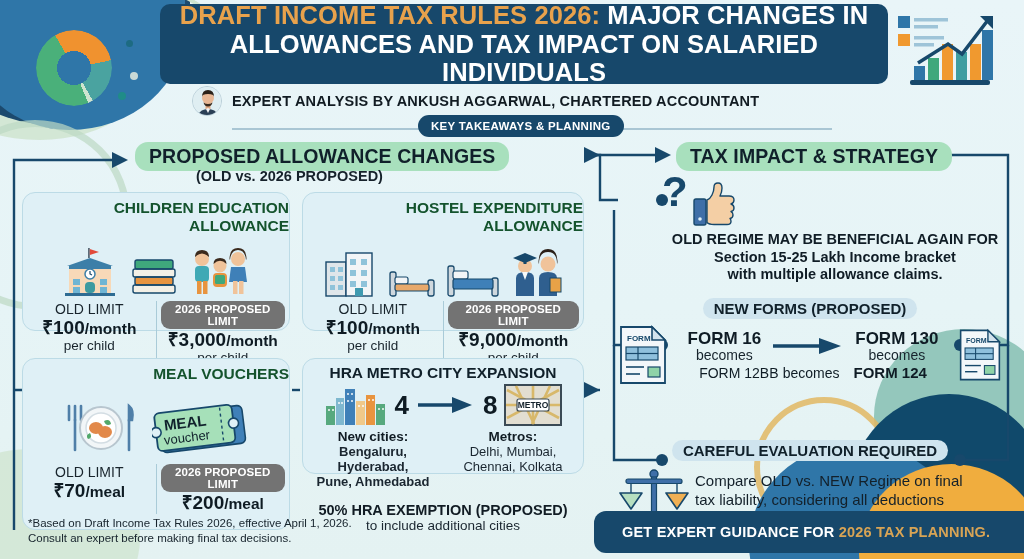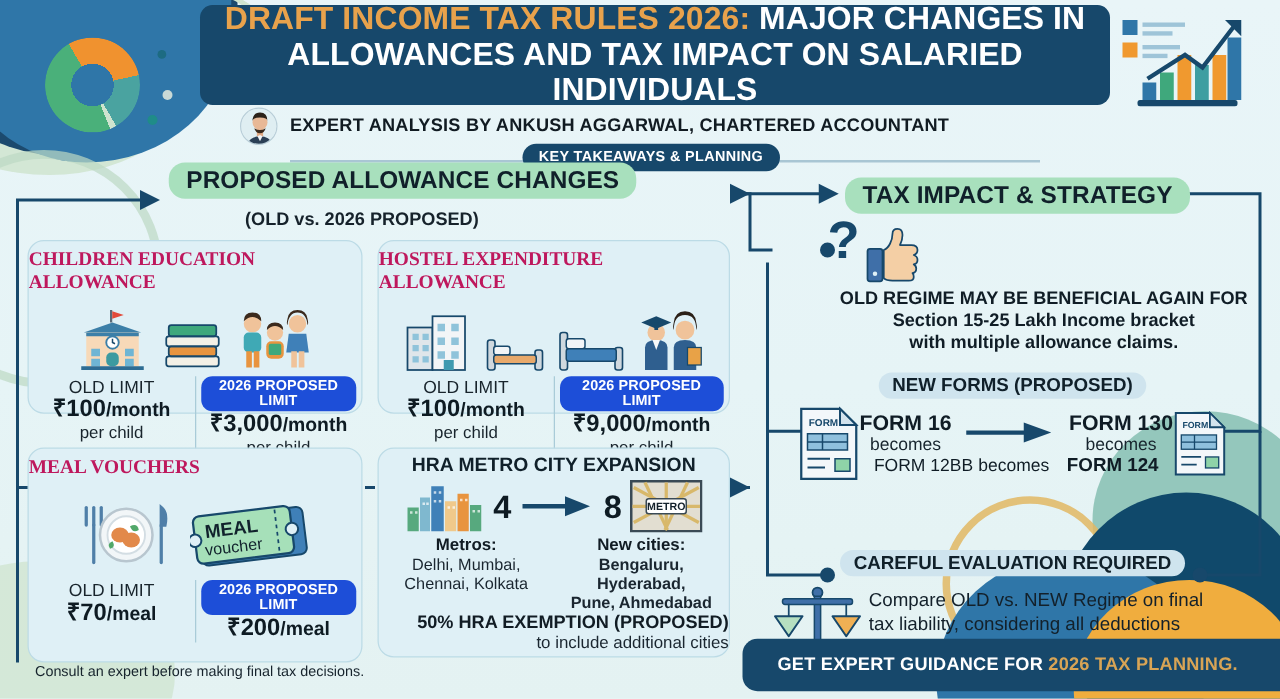--- a/index.html
+++ b/index.html
@@ -72,77 +72,77 @@
               color:#fff; font-size:11.5px; font-weight:bold; letter-spacing:.3px;
               padding:5px 13px; border-radius:11px; }
 
   
   .hdr-green { background:#a8e0bd; border-radius:13px; padding:3px 14px;
                font-size:19.5px; font-weight:bold; color:#10202a; letter-spacing:.1px;
                display:inline-block; }
   .hdr-blue { background:#cfe4ee; border-radius:11px; padding:2px 11px;
               font-size:15px; font-weight:bold; color:#10202a; display:inline-block; }
 
-  .sec-prop-hdr { position:absolute; left:135px; top:130px; }
+  .sec-prop-hdr { position:absolute; left:135px; top:142px; }
   .sec-prop-sub { position:absolute; left:196px; top:168px; font-size:14.5px;
                   font-weight:bold; color:#16222b; }
   .sec-tax-hdr { position:absolute; left:676px; top:142px; }
 
   
   .card { position:absolute; background:#dff0f6; border:1.6px solid #bcdbe6;
           border-radius:13px; }
-  .card-title { text-align:left; font-size:15.5px; font-weight:bold; color:#be185d;
-                line-height:1.15; padding-top:6px;font-family:Liberation Serif, serif; }
+  .card-title { text-align:right; font-size:15.5px; font-weight:bold; color:#14532d;
+                line-height:1.15; padding-top:6px; }
   .icon-row { display:flex; align-items:flex-end; justify-content:center; gap:10px;
               height:60px; margin-top:3px; }
   .limits { display:flex; align-items:stretch; margin-top:3px; }
   .limit-col { flex:1; text-align:center; padding:0 4px; }
   .limit-col.left { border-right:1.6px solid #a9cbd8; }
   .lbl-old { font-size:14px; color:#18242c; font-weight:normal; }
-  .badge-new { display:inline-block; background:#1d4ed8; color:#fff;
+  .badge-new { display:inline-block; background:#737373; color:#fff;
                font-size:11.5px; font-weight:bold; border-radius:9px;
                padding:2px 8px; letter-spacing:.1px; }
   .amt { font-size:19px; font-weight:bold; color:#0e1b23; margin-top:1px; line-height:1.1;}
   .amt .unit { font-size:15.5px; font-weight:bold; }
   .sub-small { font-size:13.5px; color:#18242c; line-height:1.1; }
 
   #card-cea { left:22px; top:192px; width:268px; height:139px; }
   #card-hostel { left:302px; top:192px; width:282px; height:139px; }
   #card-meal { left:22px; top:358px; width:268px; height:172px; }
-  #card-hra { left:302px; top:358px; width:282px; height:168px; }
+  #card-hra { left:302px; top:358px; width:282px; height:116px; }
 
   
   .hra-title { text-align:center; font-size:15.5px; font-weight:bold; color:#10202a;
                padding-top:5px; }
   .hra-mid { display:flex; align-items:center; justify-content:center; gap:7px; margin-top:2px;}
   .big-num { font-size:26px; font-weight:bold; color:#0e1b23; }
   .hra-cols { display:flex; margin-top:1px; }
   .hra-col { flex:1; text-align:center; }
   .hra-col b { font-size:13.5px; color:#111c24; }
   .hra-col div { font-size:13px; color:#1a2630; line-height:1.15; }
   .hra-col.right div { font-weight:bold; }
-  .hra-foot { text-align:right; margin-top:0; }
+  .hra-foot { text-align:center; margin-top:12px; }
   .hra-foot .l1 { font-size:14.5px; font-weight:bold; color:#111c24; }
   .hra-foot .l2 { font-size:13.5px; color:#1a2630; }
 
   
   .rblock { position:absolute; }
 
   #blk-shift { left:660px; top:185px; width:350px; }
   #blk-forms { left:600px; top:298px; width:420px; }
   #blk-eval  { left:600px; top:440px; width:420px; }
 
   .shift-hdr-row { display:flex; align-items:flex-start; gap:2px; }
   .qmark { font-size:42px; font-weight:bold; color:#17486b; line-height:.72;
            margin-left:2px; margin-top:-8px; }
   .shift-text { text-align:center; margin-top:4px; font-size:14.5px; font-weight:bold;
                 color:#101d26; line-height:1.22; }
 
   .forms-grid { display:flex; align-items:center; justify-content:center;
-                gap:0; margin-top:6px; }
+                gap:20px; margin-top:6px; }
   .forms-mid { text-align:center; }
   .forms-row1 { display:flex; align-items:center; justify-content:center; gap:10px;}
   .fm-col { text-align:center; }
   .fm-col .big { font-size:17px; font-weight:bold; color:#0f1c25; line-height:1.12;}
   .fm-col .sm { font-size:14px; color:#17242d; line-height:1.12;}
   .forms-row2 { display:flex; align-items:center; justify-content:center; gap:14px;
                 margin-top:1px; }
   .forms-row2 .a { font-size:15px; font-weight:bold; color:#0f1c25; }
   .forms-row2 .a span { font-weight:normal; font-size:14px; }
 
@@ -465,29 +465,29 @@
             <path d="M29,2 L29,40"></path>
           <path d="M2,21 L56,21"></path>
             <path d="M12,2 L30,40"></path>
             <path d="M46,2 L28,40"></path>
         </g>
         <rect x="13" y="15" width="32" height="12" rx="2" fill="#ffffff" stroke="#3a4a55" stroke-width="1.2"></rect>
         <text x="29" y="24.2" font-family="Liberation Sans, sans-serif" font-size="8.5" font-weight="bold" fill="#14222c" text-anchor="middle">METRO</text>
       </svg>
     </div>
     <div class="hra-cols">
+      <div class="hra-col right">
+        <b>New cities:</b>
+        <div style="white-space:pre-line;">Bengaluru, Hyderabad,
+Pune, Ahmedabad</div>
+      </div>
       <div class="hra-col left">
         <b>Metros:</b>
         <div style="white-space:pre-line;">Delhi, Mumbai,
 Chennai, Kolkata</div>
-      </div>
-      <div class="hra-col right">
-        <b>New cities:</b>
-        <div style="white-space:pre-line;">Bengaluru, Hyderabad,
-Pune, Ahmedabad</div>
       </div>
     </div>
     <div class="hra-foot">
       <div class="l1">50% HRA EXEMPTION (PROPOSED)</div>
       <div class="l2">to include additional cities</div>
     </div>
   </div>
 
   <div class="sec-tax-hdr">
     <span class="hdr-green">TAX IMPACT &amp; STRATEGY</span>
@@ -577,20 +577,21 @@
       </svg>
       <div class="eval-text">
         <div>Compare OLD vs. NEW Regime on final</div>
         <div>tax liability, considering all deductions</div>
         <div>and perquisites.</div>
       </div>
     </div>
   </div>
 
   <div class="footnote">
+    <div>*Based on Draft Income Tax Rules 2026, effective April 1, 2026.</div>
     <div>Consult an expert before making final tax decisions.</div>
   </div>
 
   <div class="cta-bar">
     <div class="cta-txt"><span>GET EXPERT GUIDANCE FOR </span><span class="hl">2026 TAX PLANNING.</span></div>
   </div>
 
 </div>
 
 </body></html>

